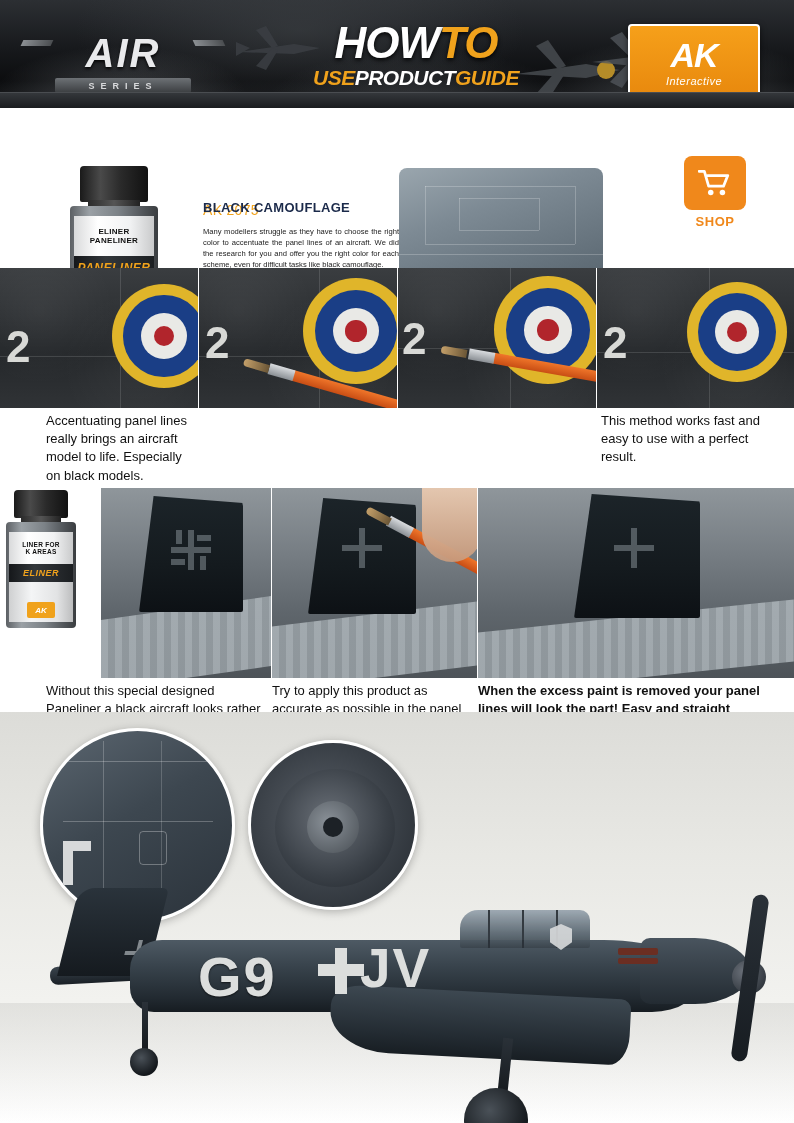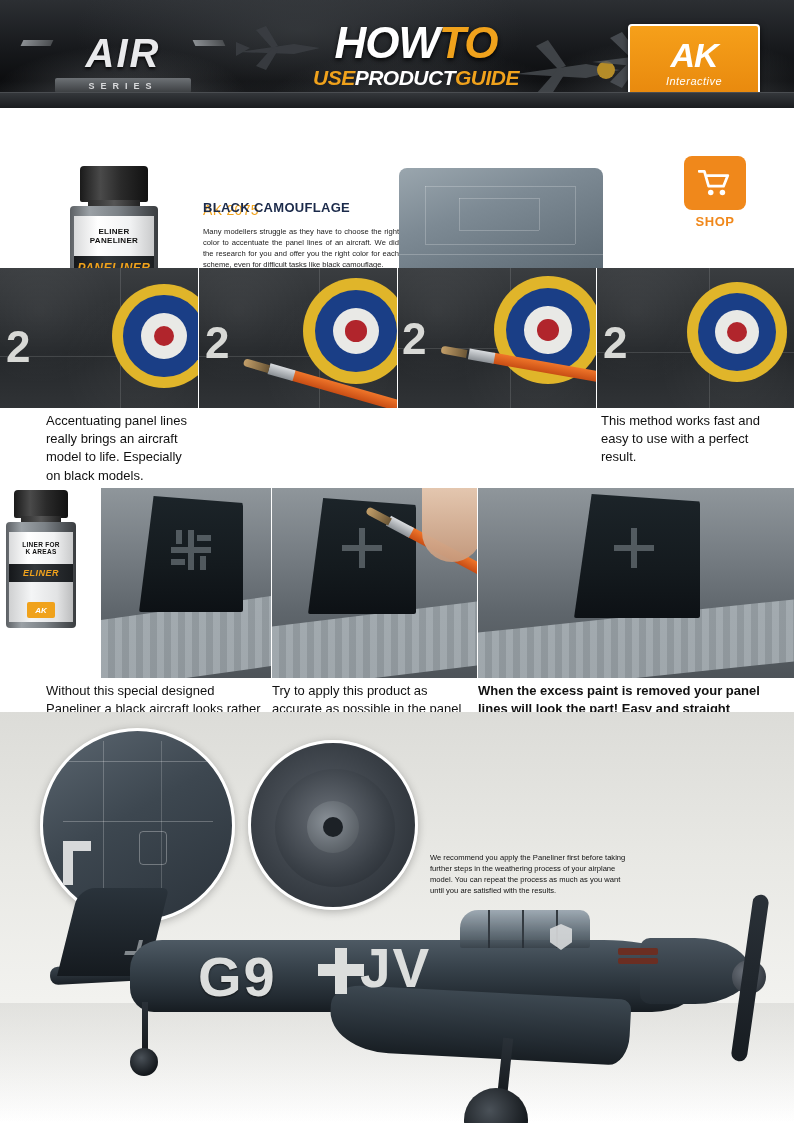--- a/index.html
+++ b/index.html
@@ -645,21 +645,20 @@
         <div style="position:absolute;left:20px;top:110px;width:10px;height:44px;background:#d7d9da"></div>
         <div style="position:absolute;left:96px;top:100px;width:28px;height:34px;border:1px solid rgba(255,255,255,.3);border-radius:4px"></div>
       </div>
 
       <div class="circle-inset ci2">
         <div style="position:absolute;left:24px;top:26px;width:120px;height:118px;border-radius:50%;background:radial-gradient(circle at 45% 42%,#6a7078,#3a4047 60%,#20252b);"></div>
         <div style="position:absolute;left:56px;top:58px;width:52px;height:52px;border-radius:50%;background:radial-gradient(circle at 40% 40%,#8a9198,#484e54);"></div>
         <div style="position:absolute;left:72px;top:74px;width:20px;height:20px;border-radius:50%;background:#1c2126;"></div>
       </div>
 
-      <div class="hero-note">We recommend you apply the Paneliner first before taking further steps in the weathering process of your airplane model. You can repeat the process as much as you want until you are satisfied with the results.</div>
 
       <div class="plane">
 
         <div class="tail-plane"></div>
         <div class="tail-fin">
           <div class="tail-swas">
             <div class="b1" style="left:11px;top:0;width:4px;height:26px"></div>
             <div class="b2" style="left:0;top:11px;width:26px;height:4px"></div>
           </div>
         </div>

